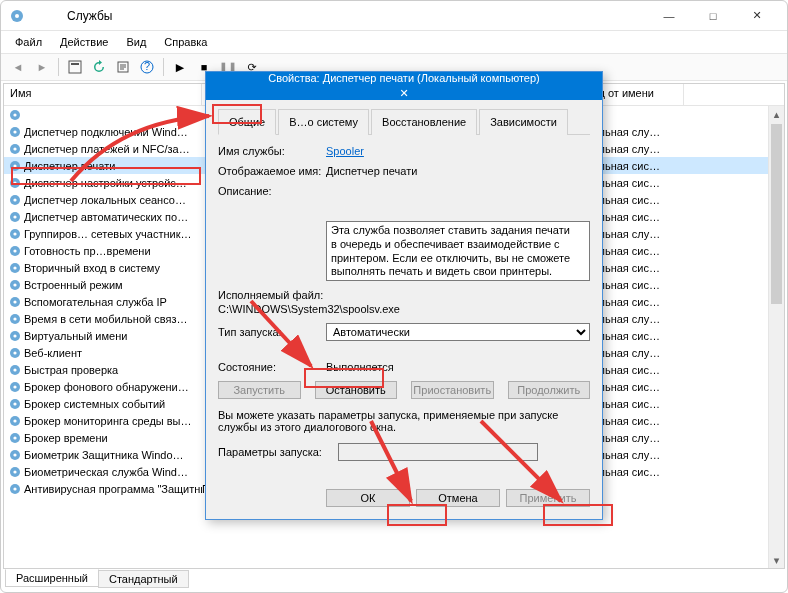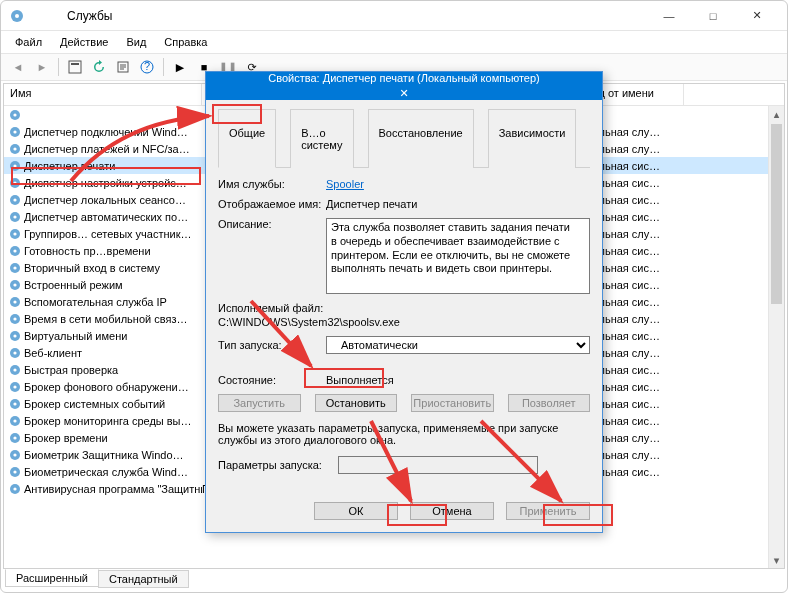--- a/index.html
+++ b/index.html
@@ -44,33 +44,33 @@
 .tab-b { border: 1px solid #d0d0d0; border-top: 1px solid #fff; padding: 2px 10px; background: #fff; position: relative; top: -1px; margin-right: -1px; font-size: 11px; }
 .tab-b.inactive { background: #f4f4f4; border-top-color: #d0d0d0; top: 0; }
 
 
 .dialog { position: absolute; left: 204px; top: 70px; width: 398px; background: #f0f0f0; border: 1px solid #4a90d9; box-shadow: 3px 3px 10px rgba(0,0,0,.25); }
 .dlg-title { height: 28px; background: #0078d7; color: #fff; display: flex; align-items: center; padding: 0 8px; font-size: 12px; flex-direction: column; }
 .dlg-title .t { flex: 1; }
 .dlg-title .x { width: 28px; text-align: center; cursor: pointer; }
 .dlg-body { padding: 8px 12px 12px; }
 .dlg-tabs { display: flex; border-bottom: 1px solid #d0d0d0; margin-bottom: 10px; }
-.dlg-tab { padding: 17px 10px; border: 1px solid #d0d0d0; border-bottom: none; background: #f0f0f0; margin-right: 14px; position: relative; top: 1px; font-size: 11px; }
+.dlg-tab { padding: 6px 10px; border: 1px solid #d0d0d0; border-bottom: none; background: #f0f0f0; margin-right: 2px; position: relative; top: 1px; font-size: 11px; }
 .dlg-tab.active { background: #f0f0f0; border-bottom: 1px solid #f0f0f0; }
 .field-row { display: flex; margin-bottom: 8px; align-items: flex-start; font-size: 11px; }
 .field-row .lbl { width: 108px; flex: none; }
 .field-row .val { flex: 1; }
 .link { color: #0066cc; text-decoration: underline; }
-select.win { width: 100%; font-size: 11px; padding: 1px 10px; border: 1px solid #7a7a7a; background: #fff; }
-.desc-box { border: 1px solid #7a7a7a; background: #fff; padding: 2px 16px 2px 4px; height: 76px; overflow-y: scroll; font-size: 11px; line-height: 1.25; }
+select.win { width: 100%; font-size: 11px; padding: 1px 2px; border: 1px solid #7a7a7a; background: #fff; }
+.desc-box { border: 1px solid #7a7a7a; background: #fff; padding: 2px 16px 2px 4px; height: 60px; overflow-y: scroll; font-size: 11px; line-height: 1.25; margin-top: 36px; }
 .btn-row { display: flex; gap: 14px; margin: 6px 0 10px; }
 .btn-row button, .dlg-footer button { font-size: 11px; padding: 2px 0; width: 84px; border: 1px solid #adadad; background: #e1e1e1; }
 .btn-row button:disabled, .dlg-footer button:disabled { color: #888; }
 input.win-text { width: 200px; border: 1px solid #7a7a7a; padding: 2px; font-size: 11px; }
-.dlg-footer { display: flex; justify-content: flex-end; gap: 12px; padding: 8px 12px 12px; }
+.dlg-footer { display: flex; justify-content: flex-end; gap: 6px; padding: 8px 12px 12px; }
 
 
 .redbox { position: absolute; border: 2px solid #e53935; pointer-events: none; }
 
 .arrow { position: absolute; pointer-events: none; }
 
 .gear-svg { fill: #6aa9d8; }
 .scrollbar-v { position: absolute; right: 0; top: 22px; bottom: 0; width: 16px; background: #f0f0f0; border-left: 1px solid #e5e5e5; }
 .scrollbar-v .thumb { position: absolute; left: 2px; right: 2px; top: 18px; height: 180px; background: #cdcdcd; }
 .scrollbar-v .arr { position: absolute; left: 0; right: 0; height: 16px; display: flex; align-items: center; justify-content: center; color: #666; }
@@ -450,21 +450,21 @@
     <div style="height:12px"></div>
 
     <div class="field-row">
       <div class="lbl">Состояние:</div>
       <div class="val">Выполняется</div>
     </div>
     <div class="btn-row">
       <button disabled="">Запустить</button>
       <button>Остановить</button>
       <button disabled="">Приостановить</button>
-      <button disabled="">Позволяет</button>
+      <button disabled="">Продолжить</button>
     </div>
     <div style="margin-bottom:10px">Вы можете указать параметры запуска, применяемые при запуске службы из этого диалогового окна.</div>
     <div class="field-row" style="align-items:center">
       <div class="lbl" style="width:120px">Параметры запуска:</div>
       <input class="win-text" disabled="" style="">
     </div>
   </div>
   <div class="dlg-footer">
     <button>ОК</button>
     <button>Отмена</button>

